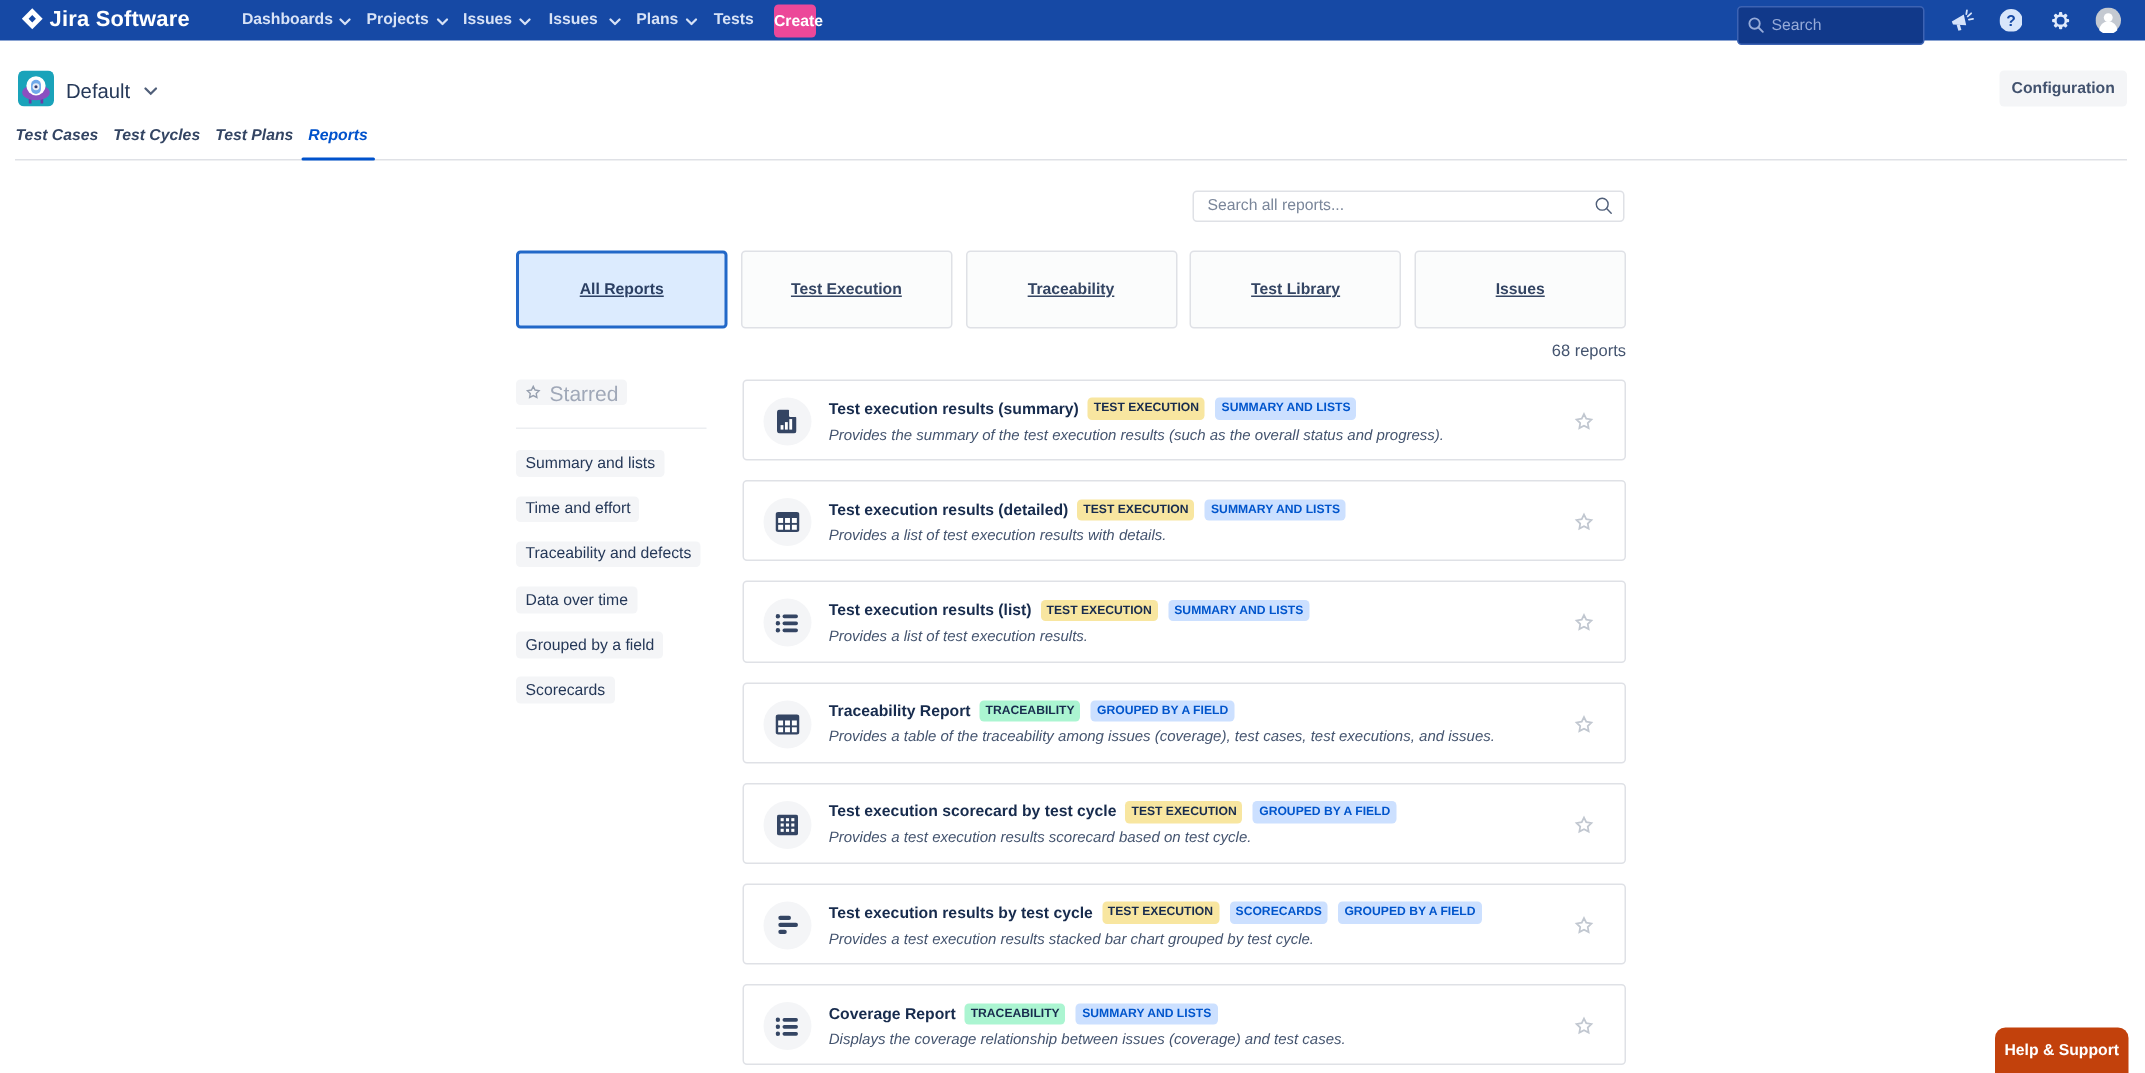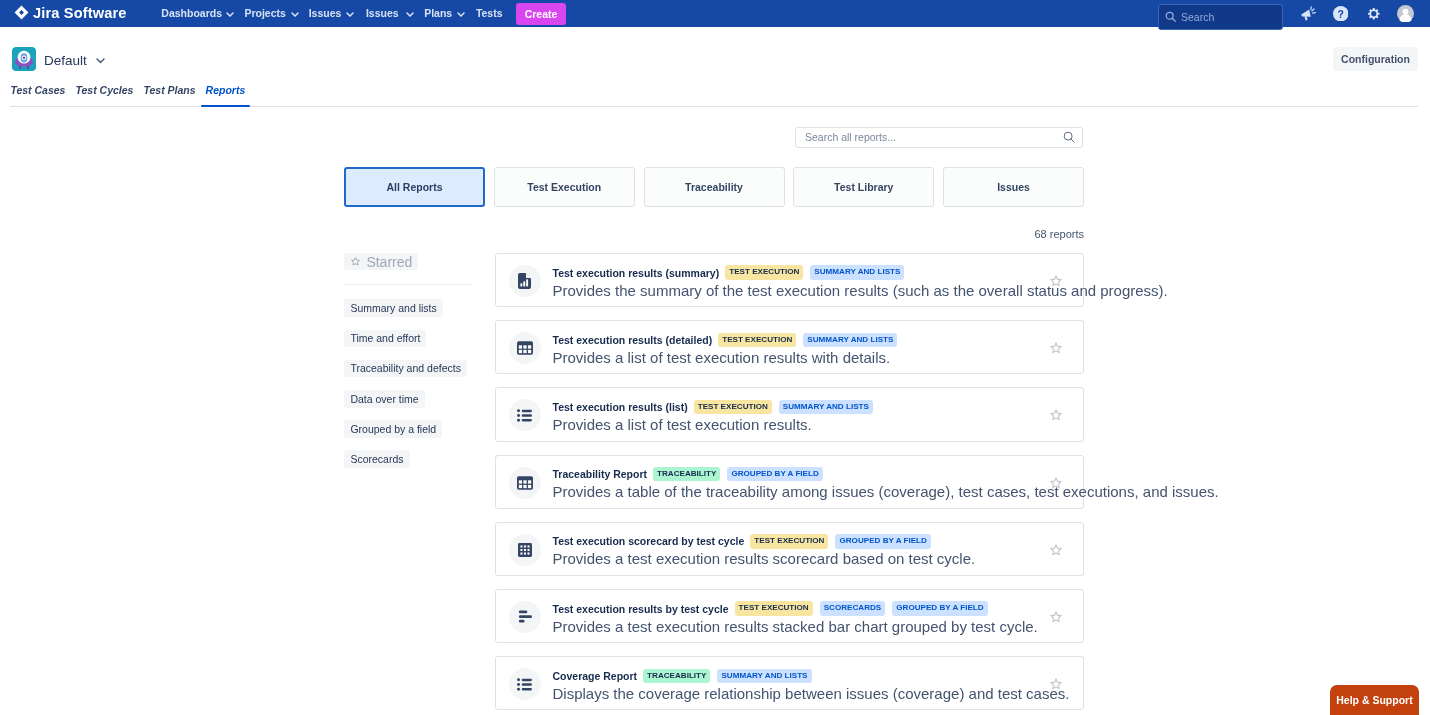--- a/index.html
+++ b/index.html
@@ -7,23 +7,23 @@
   font-family:"Liberation Sans", sans-serif; }
 
 .topnav { position:absolute; left:0; top:0; width:1430px; height:27px;
   background:#1649a5; }
 .logo-diamond { position:absolute; left:14px; top:5px; }
 .logo-text { position:absolute; left:33px; top:5px; color:#fff; font-size:14.6px;
   font-weight:700; letter-spacing:0.15px; line-height:17px; }
 .nav-item { position:absolute; top:7px; color:#d7e2f6; font-size:10.5px;
   font-weight:700; line-height:13px; }
 .nchev { position:absolute; top:12px; }
-.create-btn { position:absolute; left:516px; top:2.5px; width:50px; height:22px;
-  background:#d946ef; color:#fff; font-size:10.5px; font-weight:700;
-  border-radius:3px; text-align:center; line-height:22px; }
+.create-btn { position:absolute; left:516px; top:2.5px; width:28px; height:22px;
+  background:#ec4899; color:#fff; font-size:10.5px; font-weight:700;
+  border-radius:3px; text-align:right; line-height:22px; }
 .nav-search { position:absolute; left:1158px; top:3.5px; width:125px; height:20px;
   background:#11398a; border:1px solid #3d63b3; border-radius:3px;
   display:flex; align-items:center; padding:12px 6px; }
 .nav-search span { color:#96abd9; font-size:10.5px; margin-left:5px; }
 .nav-icon { position:absolute; top:0; height:27px; display:flex; align-items:center; }
 
 .proj-avatar { position:absolute; left:12px; top:47px; width:24px; height:24px; border-radius:3px; }
 .proj-name { position:absolute; left:44px; top:54px; font-size:13.5px; color:#253858;
   font-weight:400; line-height:14px; }
 .proj-chev { position:absolute; left:96px; top:58px; }
@@ -42,23 +42,23 @@
   height:2.5px; background:#0052cc; border-radius:1px; }
 
 .rsearch { position:absolute; left:795px; top:126.5px; width:288px; height:21px;
   border:1px solid #dfe1e6; border-radius:3px; display:flex; align-items:center;
   background:#fff; }
 .rsearch span { color:#7a869a; font-size:10.5px; margin-left:9px; flex:1; }
 .rsearch svg { margin-right:7px; }
 
 .filters { position:absolute; left:344px; top:167px; width:740px; display:flex;
   justify-content:space-between; }
-.fbtn { width:141px; height:40px; border:1px solid #dfe1e6; border-radius:3px;
+.fbtn { width:141px; height:52px; border:1px solid #dfe1e6; border-radius:3px;
   background:#fbfcfc; color:#344563; font-size:10.5px; font-weight:700;
-  display:flex; align-items:center; justify-content:center; }
+  display:flex; align-items:center; justify-content:center;text-decoration:underline; }
 .fbtn.active { background:#dcebfe; border:2px solid #2268c8; color:#2b3f63; }
 
 .count { position:absolute; top:228px; left:344px; width:740px; text-align:right;
   font-size:11px; color:#44546f; }
 
 .sidebar { position:absolute; left:344.4px; top:253px; width:160px; }
 .pill { display:inline-block; background:#f4f5f7; border-radius:3px; font-size:10.5px;
   color:#253858; padding:3.5px 6px; line-height:10.6px; }
 .starred { color:#a0a8b8; display:inline-flex; align-items:center; margin-left:0;
   margin-top:0.4px; padding:3px 6px; font-size:14px; }
@@ -73,21 +73,21 @@
   border-radius:50%; background:#f4f5f7; display:flex; align-items:center;
   justify-content:center; }
 .ctext { position:absolute; left:57px; top:11.5px; white-space:nowrap; }
 .trow { display:flex; align-items:center; height:14px; }
 .ctitle { font-size:10.5px; font-weight:700; color:#172b4d; margin-right:6px; }
 .badge { font-size:8.1px; font-weight:700; letter-spacing:0; border-radius:3px;
   padding:3px 4px; margin-right:7px; line-height:8.3px; }
 .b-yellow { background:#f8e6a0; color:#172b4d; }
 .b-blue { background:#cce0ff; color:#0055cc; }
 .b-green { background:#abf5d1; color:#172b4d; }
-.cdesc { font-size:15px; color:#44546f; margin-top:4px; line-height:14px; }
+.cdesc { font-size:10px; color:#44546f; margin-top:4px; line-height:14px;font-style:italic; }
 .cstar { position:absolute; right:20px; top:20px; }
 
 .help { position:absolute; left:1330px; top:684.8px; width:89px; height:31px;
   background:#c2410c; border-radius:7px 7px 0 0; color:#fff; font-size:10.5px;
   font-weight:700; text-align:center; line-height:30px; }
 </style>
 </head>
 <body>
 
 <div class="topnav">

